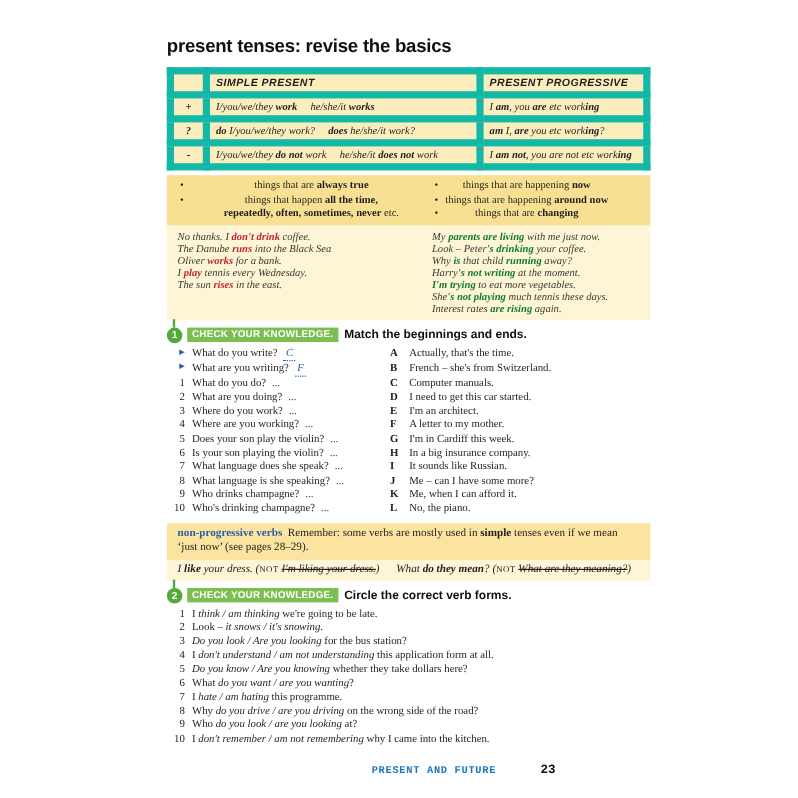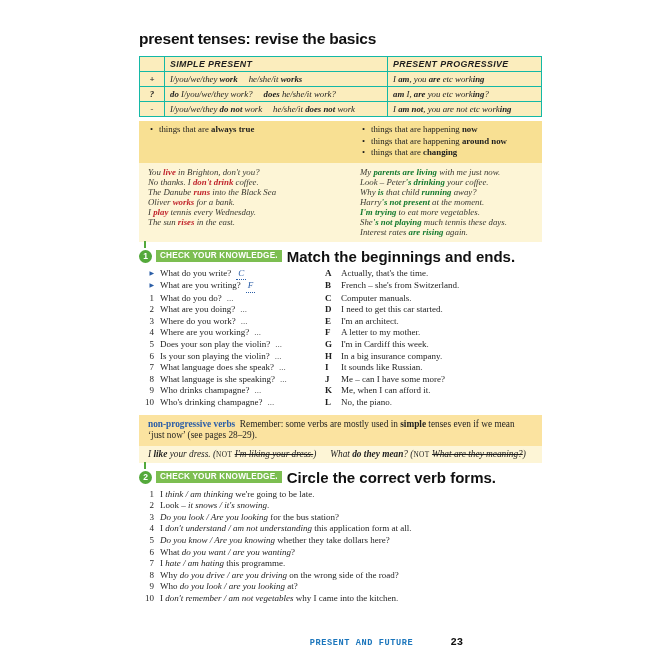--- a/index.html
+++ b/index.html
@@ -6,53 +6,53 @@
   .page{position:relative;width:587px;height:665px;background:#ffffff;overflow:hidden;
         font-family:"Liberation Serif",serif;color:#222;}
   .content{position:absolute;left:139px;top:30px;width:403px;}
 
   
   .title{font-family:"Liberation Sans",sans-serif;font-weight:bold;font-size:15.5px;
          color:#101010;margin:0 0 8px 0;letter-spacing:-0.2px;}
 
   
   table.gram{border-collapse:collapse;width:100%;background:#FBEDBD;margin-bottom:4px;}
-  table.gram td{border:1px solid #14b8a6;font-size:8.8px;font-style:italic;
+  table.gram td{border:6px solid #14b8a6;font-size:8.8px;font-style:italic;
                 padding:1px 5px;line-height:11px;height:12px;color:#1e1e1e;}
   td.sign{font-style:normal;font-weight:bold;text-align:center;width:14px;padding:1px 2px;}
   td.hdr{font-style:normal;font-weight:bold;font-family:"Liberation Sans",sans-serif;
          font-size:7.6px;letter-spacing:0.4px;}
   .hdr-red{color:#C0242C;} .hdr-green{color:#13792F;}
   td.c-simple{width:212px;}
 
   
   .band-bullets{background:#F8E093;display:flex;padding:3px 9px 4px 9px;
                 font-size:8.8px;line-height:11.5px;color:#1e1e1e;}
   .band-bullets ul{list-style:none;margin:0;padding:0;}
-  .band-bullets li{position:relative;padding-left:11px;}
+  .band-bullets li{position:relative;padding-left:11px;text-align:center;}
   .band-bullets li::before{content:"\2022";position:absolute;left:2px;top:0;}
   .bcol-left{width:212px;flex:none;}
 
   
   .band-examples{background:#FDF5D6;display:flex;padding:4px 0 5px 9px;
                  font-size:8.8px;font-style:italic;line-height:10px;color:#3a3a32;}
   .ecol-left{width:212px;flex:none;}
   b.r{color:#C0242C;} b.g{color:#13792F;}
 
   
   .ex{margin-top:6px;position:relative;}
   .ex-head{display:flex;align-items:center;margin-bottom:3px;position:relative;}
   .connector{position:absolute;left:5px;top:-7px;width:2px;height:7px;background:#54A93B;}
   .badge{width:13px;height:13px;border-radius:50%;background:#54A93B;color:#fff;
          font-family:"Liberation Sans",sans-serif;font-weight:bold;font-size:8.5px;
          display:flex;align-items:center;justify-content:center;flex:none;}
   .banner{background:#7CBE51;color:#fff;font-family:"Liberation Sans",sans-serif;
           font-weight:bold;font-size:8.2px;padding:1.5px 4px 2px 4px;margin-left:4px;
           letter-spacing:0.2px;white-space:nowrap;}
-  .instruction{font-family:"Liberation Sans",sans-serif;font-weight:bold;font-size:15px;
+  .instruction{font-family:"Liberation Sans",sans-serif;font-weight:bold;font-size:10px;
                color:#101010;margin-left:5px;white-space:nowrap;}
   .mlist{margin-left:0;}
   .mrow{display:flex;font-size:9px;line-height:11.6px;color:#1e1e1e;}
   .lcell{width:186px;flex:none;display:flex;}
   .mk{width:15px;flex:none;text-align:right;}
   .mk.arrow{color:#2B5EA7;font-size:6px;line-height:11.6px;}
   .q{margin-left:6px;white-space:nowrap;}
   .ans{margin-left:5px;color:#444;}
   .ans.hand{font-style:italic;color:#2B5EA7;border-bottom:1px dotted #2B5EA7;padding:0 2px;}
   .letter{width:13px;flex:none;font-weight:bold;}
@@ -102,42 +102,42 @@
         <td class="sign">-</td>
         <td class="c-simple">I/you/we/they <b>do not</b> work &nbsp;&nbsp;&nbsp; he/she/it <b>does not</b> work</td>
         <td>I <b>am not</b>, you are not etc work<b>ing</b></td>
       </tr>
     </tbody>
       </table>
 
     <div class="band-bullets">
       <ul class="bcol-left">
         <li>things that are <b>always true</b></li>
+        <li>things that happen <b>all the time,</b><br><b>repeatedly, often, sometimes, never</b> etc.</li>
       </ul>
       <ul>
         <li>things that are happening <b>now</b></li>
         <li>things that are happening <b>around now</b></li>
         <li>things that are <b>changing</b></li>
       </ul>
     </div>
 
     <div class="band-examples">
       <div class="ecol-left">
-        <div>You <b class="r">live</b> in Brighton, don't you?</div>
         <div>No thanks. I <b class="r">don't drink</b> coffee.</div>
         <div>The Danube <b class="r">runs</b> into the Black Sea</div>
         <div>Oliver <b class="r">works</b> for a bank.</div>
         <div>I <b class="r">play</b> tennis every Wednesday.</div>
         <div>The sun <b class="r">rises</b> in the east.</div>
       </div>
       <div>
         <div>My <b class="g">parents are living</b> with me just now.</div>
         <div>Look – Peter<b class="g">'s drinking</b> your coffee.</div>
         <div>Why <b class="g">is</b> that child <b class="g">running</b> away?</div>
-        <div>Harry<b class="g">'s not present</b> at the moment.</div>
+        <div>Harry<b class="g">'s not writing</b> at the moment.</div>
         <div><b class="g">I'm trying</b> to eat more vegetables.</div>
         <div>She<b class="g">'s not playing</b> much tennis these days.</div>
         <div>Interest rates <b class="g">are rising</b> again.</div>
       </div>
     </div>
 
     <section class="ex">
       <div class="ex-head">
         <span class="connector"></span>
         <span class="badge">1</span>
@@ -300,21 +300,21 @@
         <div class="mrow">
             <span class="mk">8</span>
             <span class="txt">Why <i>do you drive / are you driving</i> on the wrong side of the road?</span>
           </div>
         <div class="mrow">
             <span class="mk">9</span>
             <span class="txt">Who <i>do you look / are you looking</i> at?</span>
           </div>
         <div class="mrow">
             <span class="mk">10</span>
-            <span class="txt">I <i>don't remember / am not vegetables</i> why I came into the kitchen.</span>
+            <span class="txt">I <i>don't remember / am not remembering</i> why I came into the kitchen.</span>
           </div>
       </div>
     </section>
 
   </div>
 
   <div class="footer">
     <span class="footer-section">PRESENT AND FUTURE</span>
     <span class="footer-page">23</span>
   </div>

